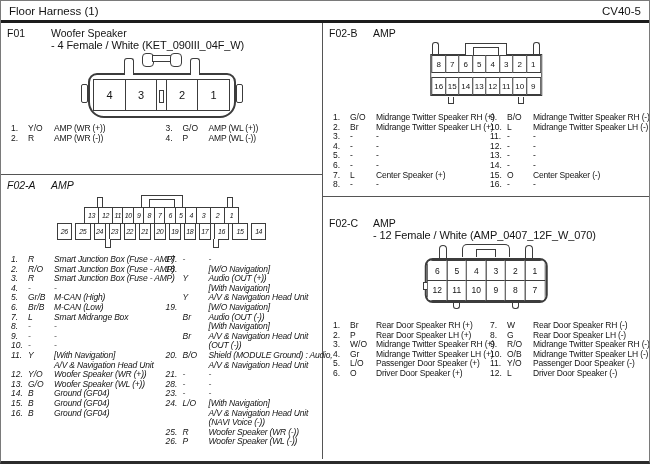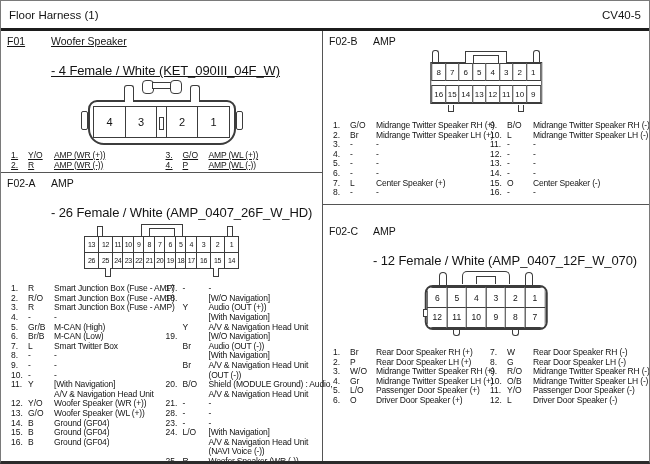--- a/index.html
+++ b/index.html
@@ -4,47 +4,47 @@
 <style>
   * { margin:0; padding:0; box-sizing:border-box; }
   html,body { background:#ffffff; }
   body { font-family:"Liberation Sans", sans-serif; color:#141414; }
   .page {
     width:650px; height:464px; background:#fff; position:relative;
     border:1px solid #7a7a7a; border-bottom:3px solid #2b2b2b; overflow:hidden;
   }
   
   .hdr {
-    height:30px; display:flex; justify-content:space-between; align-items:center;
+    height:22px; display:flex; justify-content:space-between; align-items:center;
     padding:0 8px; border-bottom:3px solid #1c1c1c; font-size:11.5px;
   }
   
   .content { display:flex; height:436px; }
   .col-left  { width:322px; border-right:1.5px solid #555; display:flex; flex-direction:column; }
   .col-right { flex:1; display:flex; flex-direction:column; min-width:0;gap:16px; }
   .panel { padding:4px 6px 2px; position:relative; }
-  .panel-f01  { height:152px; border-bottom:1.5px solid #555;text-decoration:underline; }
-  .panel-f02a { flex:1; }
+  .panel-f01  { height:152px; border-bottom:1.5px solid #555; }
+  .panel-f02a { flex:1;font-style:italic; }
   .panel-f02b { height:174px; border-bottom:1.5px solid #555; }
   .panel-f02c { flex:1; }
   
   .sec-head { display:grid; grid-template-columns:44px 1fr; font-size:10.5px; }
-  .sec-sub  { font-size:13px; margin-top:16px; letter-spacing:-0.1px; }
+  .sec-sub  { font-size:11px; margin-top:0; letter-spacing:-0.1px; }
   
   .pinlist { display:flex; margin-top:5px; }
   .pincol  { flex:1; min-width:0; padding-left:4px; }
   .prow {
     display:grid; grid-template-columns:17px 26px 1fr;
     font-size:8.5px; line-height:9.6px; white-space:nowrap;
   }
   .pdesc { letter-spacing:-0.18px; }
   
   .conn { position:relative; }
   .crow { display:flex; justify-content:center; position:relative; }
-  .crow + .crow { margin-top:-1.5px; }
+  .crow + .crow { margin-top:-1.5px;justify-content:space-between; }
   .ccell {
     border:1.5px solid #3c3c3c; background:#fff; display:flex;
     align-items:center; justify-content:center;
   }
   .ccell + .ccell, .ccell + .f01-lock, .f01-lock + .ccell { margin-left:-1.5px; }
   .conn-notch {
     position:absolute; top:1px; left:50%; transform:translateX(-50%);
     width:42px; height:12px; border:1.5px solid #3c3c3c; border-bottom:none; background:#fff; z-index:3;
   }
   .conn-notch::after {
@@ -179,21 +179,20 @@
               </div>
             </div>
           </div>
       </div>
 
       <div class="panel panel-f02a">
         <div class="sec-head">
           <span>F02-A</span>
           <div>
             <span>AMP</span>
-            <div class="sec-sub">- 26 Female / White (AMP_0407_26F_W_HD)</div>
           </div>
         </div>
         <div class="conn conn-f02a">
           <span class="conn-notch"></span>
           <span class="f02a-tab ta"></span>
           <span class="f02a-tab tb"></span>
           <div class="cells">
               <div class="crow">
                 <div class="ccell">13</div>
                 <div class="ccell">12</div>
@@ -256,21 +255,21 @@
                 <span class="pdesc">M-CAN (High)</span>
               </div>
               <div class="prow">
                 <span class="pnum">6.</span>
                 <span class="pwire">Br/B</span>
                 <span class="pdesc">M-CAN (Low)</span>
               </div>
               <div class="prow">
                 <span class="pnum">7.</span>
                 <span class="pwire">L</span>
-                <span class="pdesc">Smart Twitter Box</span>
+                <span class="pdesc">Smart Midrange Box</span>
               </div>
               <div class="prow">
                 <span class="pnum">8.</span>
                 <span class="pwire">-</span>
                 <span class="pdesc">-</span>
               </div>
               <div class="prow">
                 <span class="pnum">9.</span>
                 <span class="pwire">-</span>
                 <span class="pdesc">-</span>

